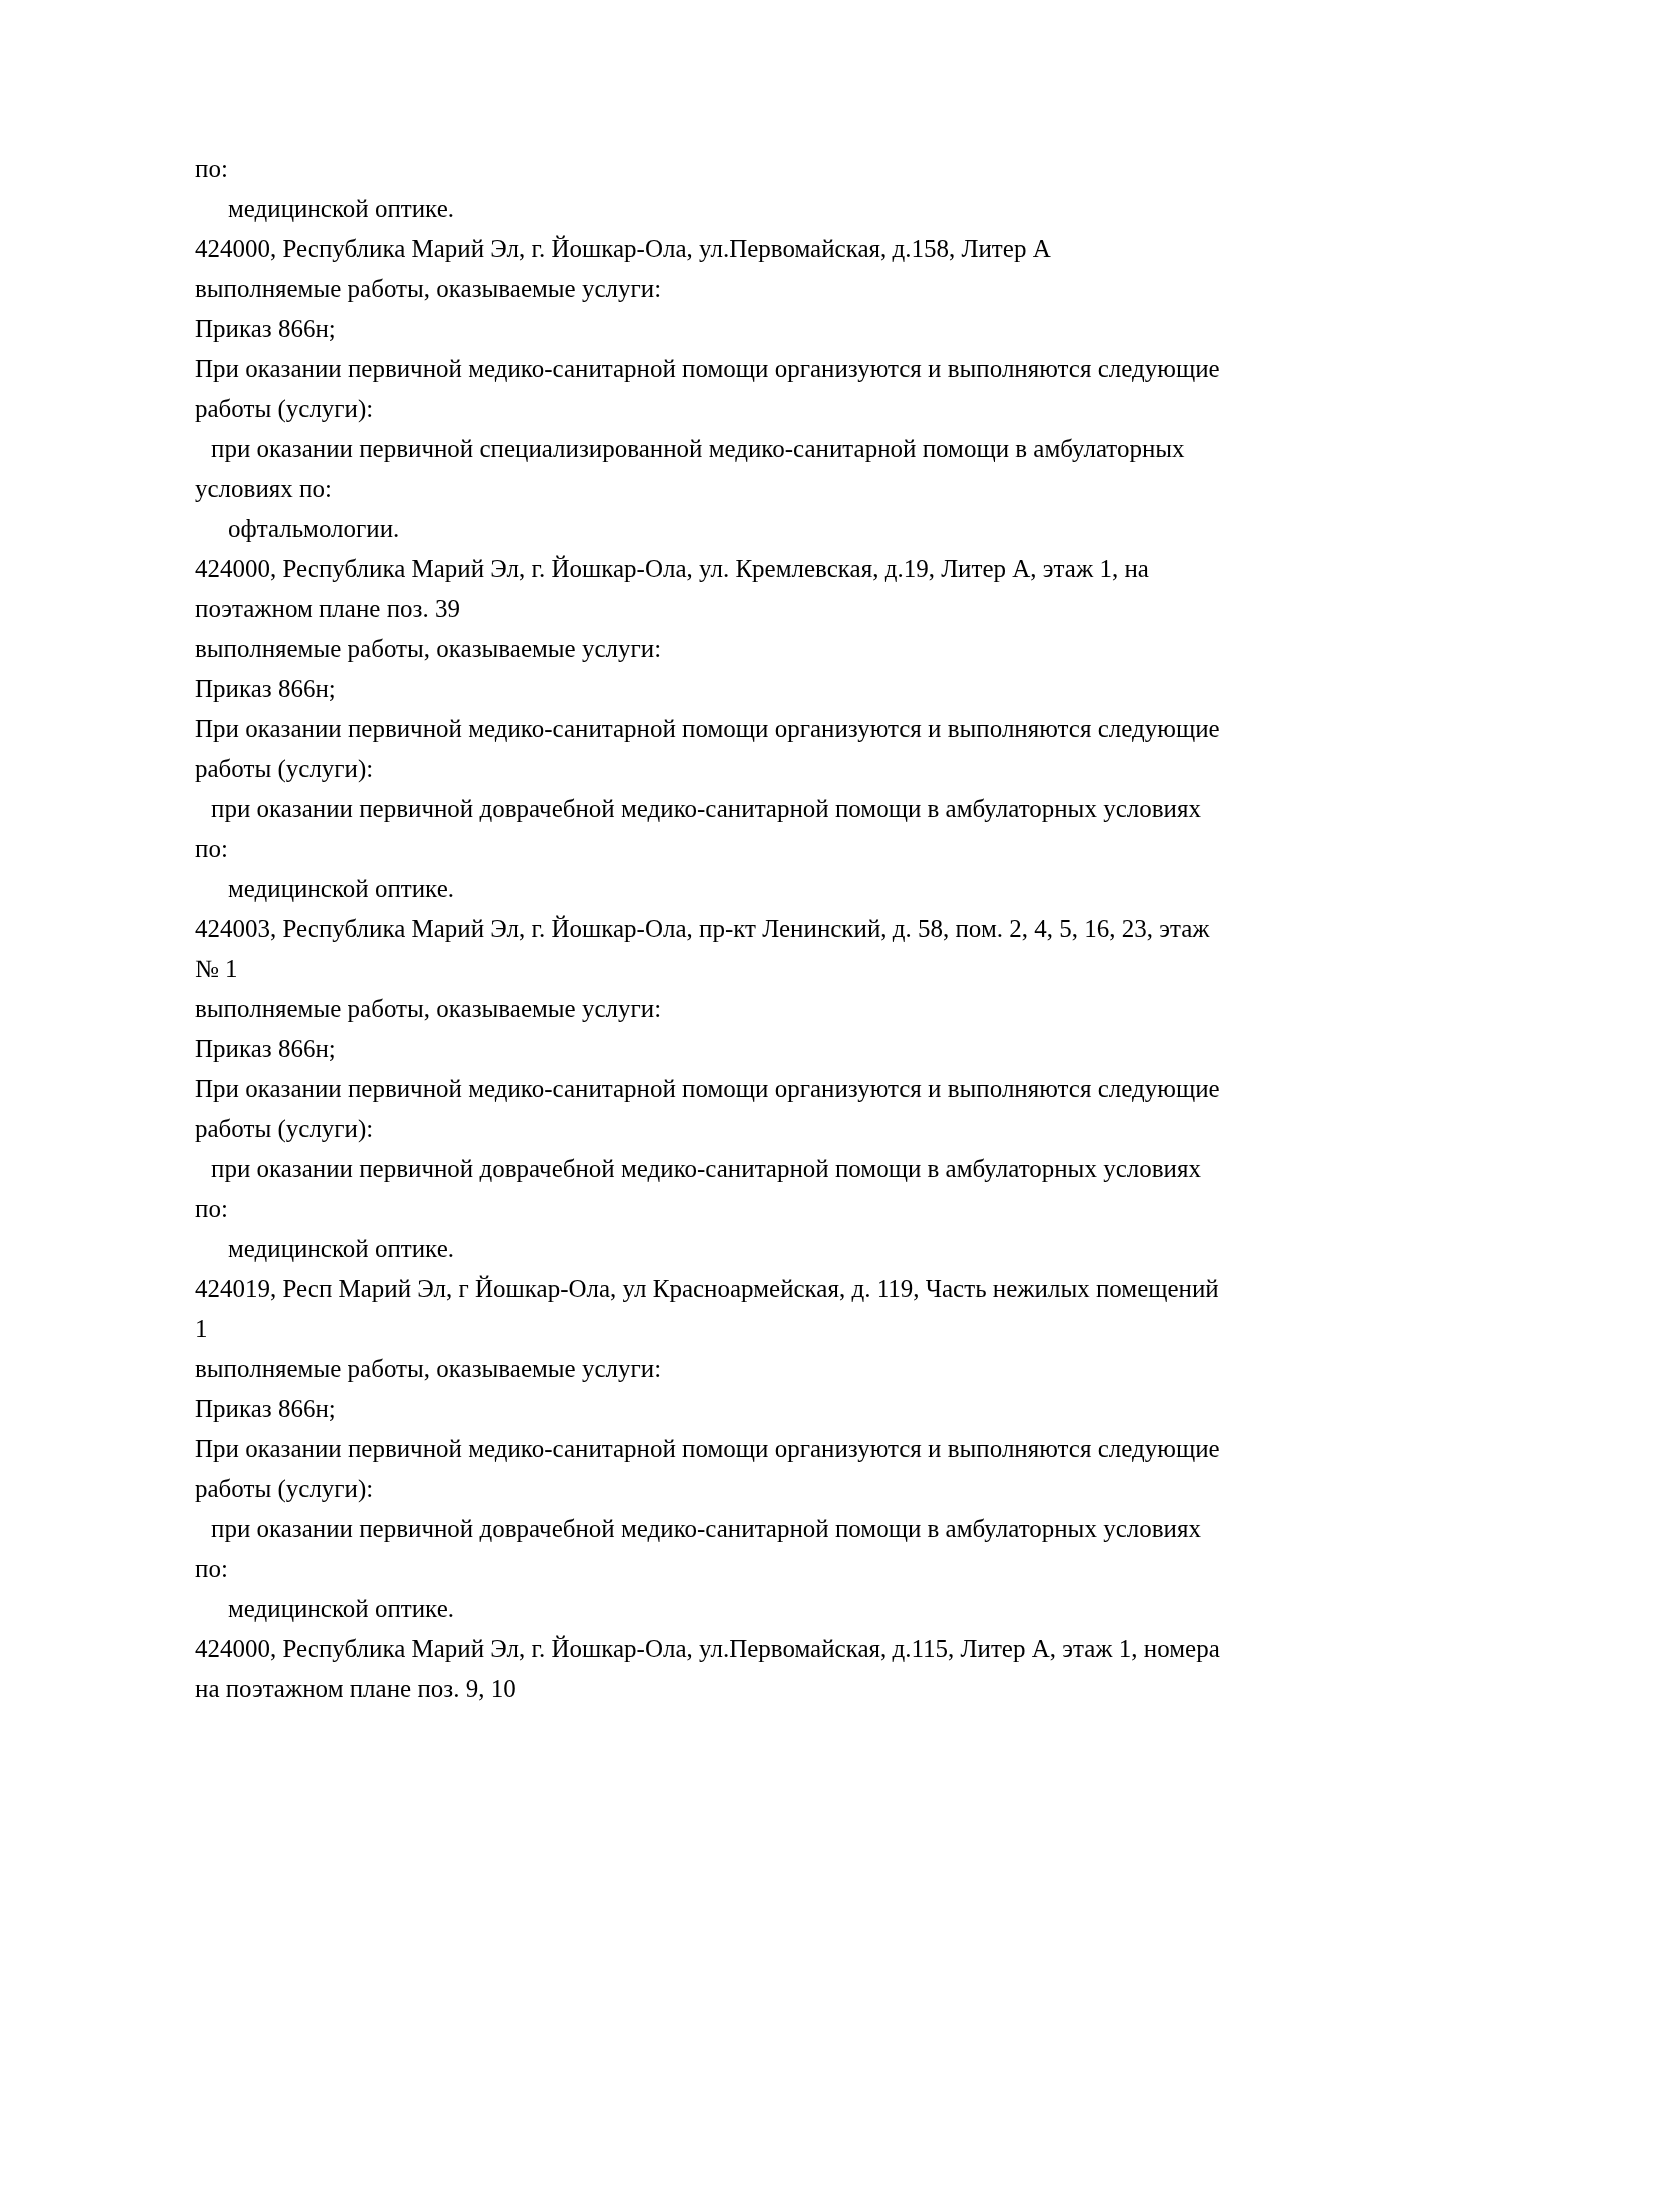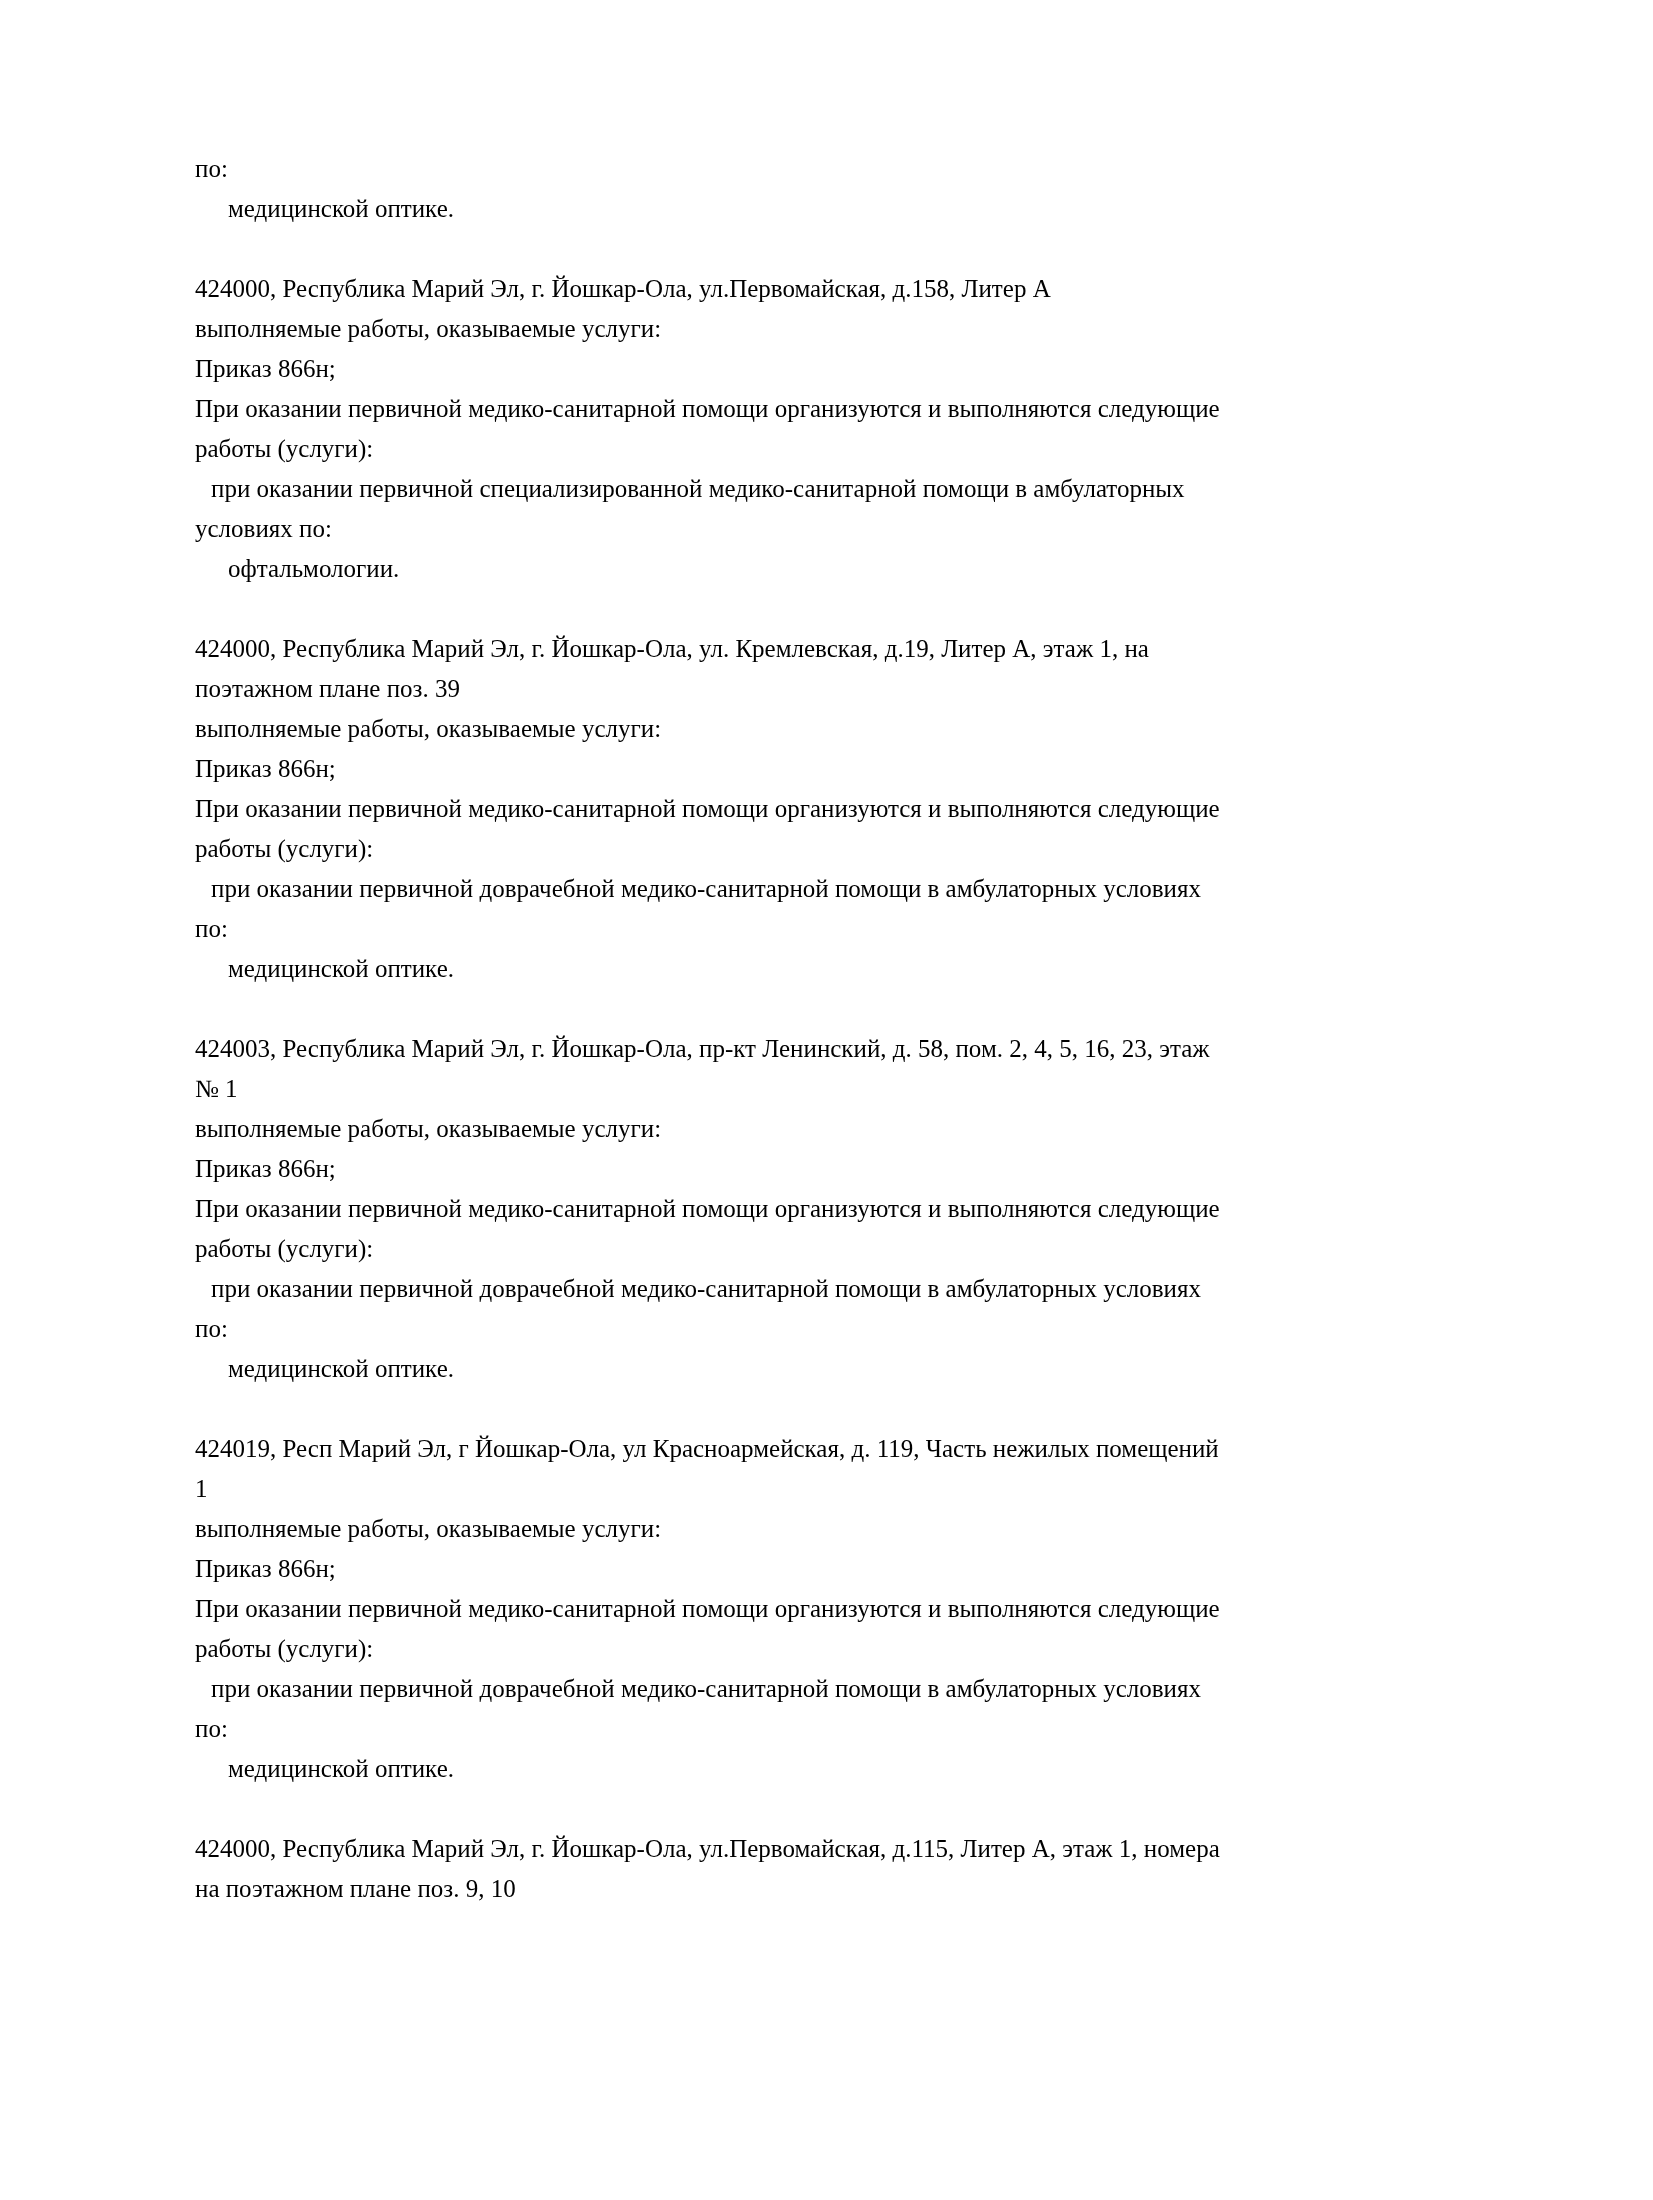--- a/index.html
+++ b/index.html
@@ -17,21 +17,20 @@
   .doc-text {
     position: absolute;
     left: 195px;
     top: 149px;
     font-size: 25px;
     line-height: 40px;
     color: #000000;
     white-space: pre;
   }
   .paragraph + .paragraph {
-    margin-top: 40px; 
     font-family: Liberation Serif, serif;
   }
   .text-line {
     height: 40px;
   }
   .indent-0 { padding-left: 0; }
   .indent-1 { padding-left: 16px; }  
   .indent-2 { padding-left: 33px; }  
 </style>
 </head>

